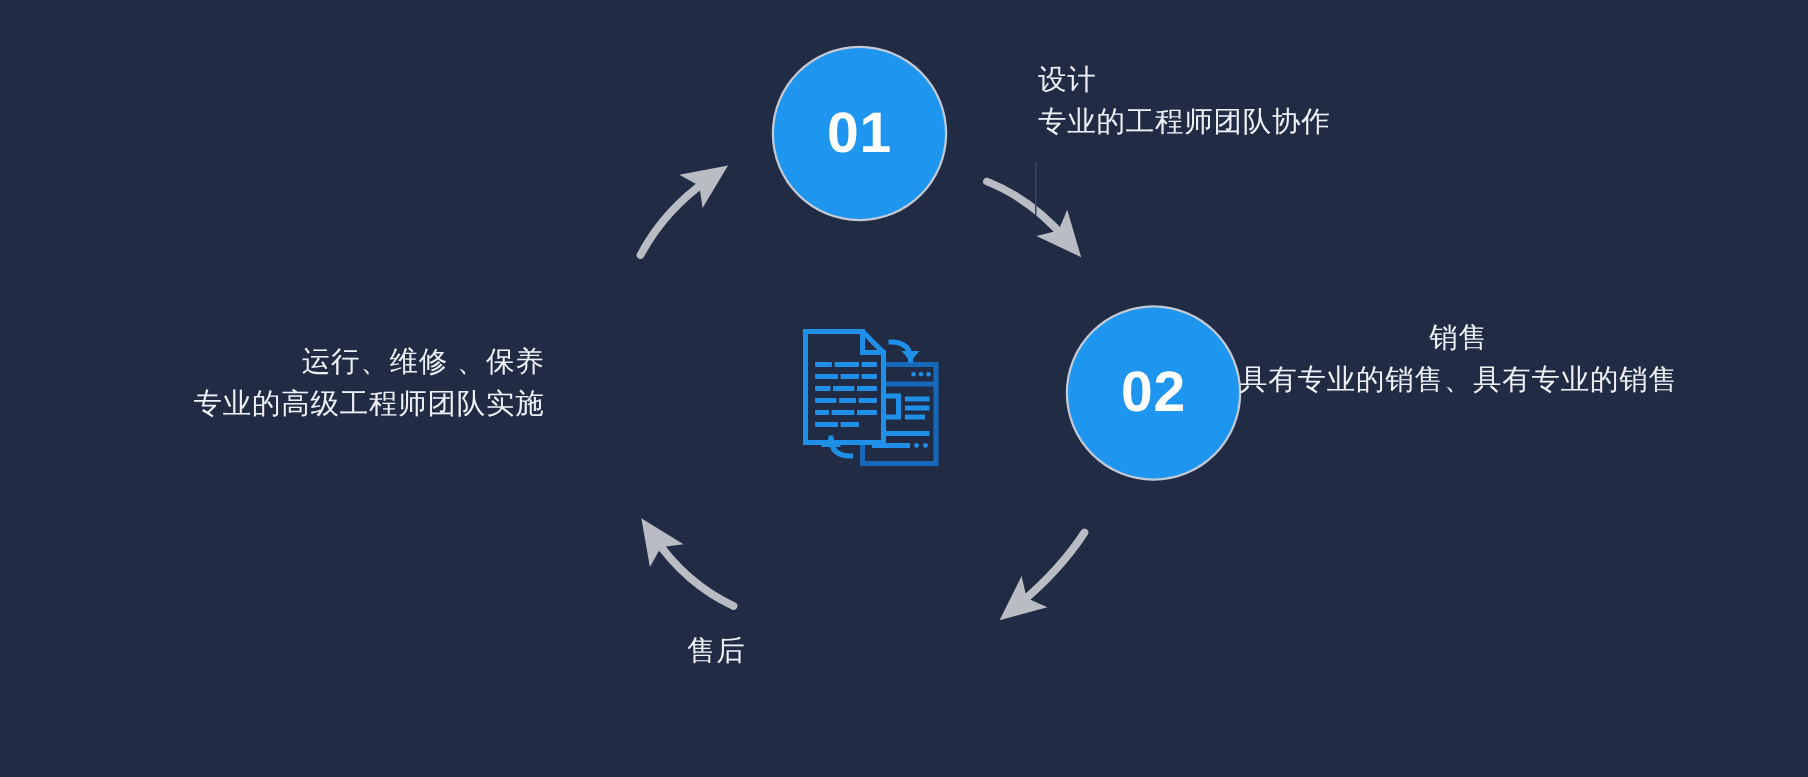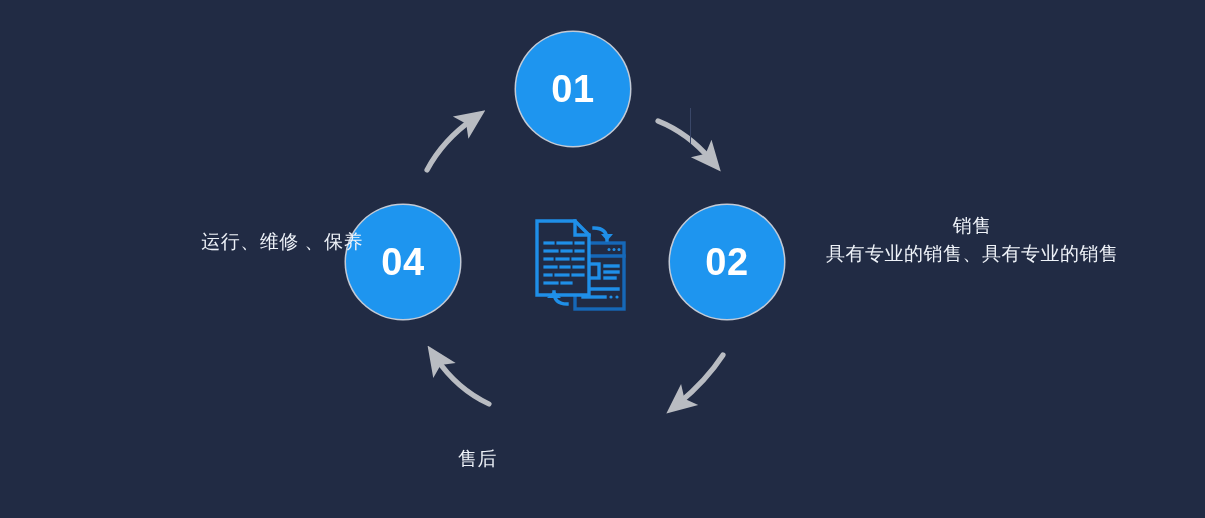--- a/index.html
+++ b/index.html
@@ -39,21 +39,21 @@
   .node-num {
     color: #ffffff;
     font-size: 38px;
     font-weight: bold;
     letter-spacing: 0.5px;
     line-height: 1;
     font-family: "Liberation Sans", "DejaVu Sans", sans-serif;
     text-align: center;
   }
   #node-1 { left: 516px; top:  32px; }
-  #node-2 { left: 670px; top: 205px; }
+  #node-2 { left: 712px; top: 205px; }
   #node-3 { left: 516px; top: 375px; }
   #node-4 { left: 346px; top: 205px; }
 
   .caption {
     position: absolute;
     color: #e8ecf3;
     line-height: 1.45;
   }
   .caption .cap-title {
     display: block;
@@ -62,21 +62,21 @@
     letter-spacing: 0.5px;
   }
   .caption .cap-desc {
     display: block;
     font-size: 19px;
     color: #eef2f8;
     letter-spacing: 0.5px;
   }
   #caption-1 { left: 692px; top: 40px;  text-align: left; }
   #caption-2 { left: 826px; top: 212px; text-align: center; }
-  #caption-3 { right: 708px; top: 421px; text-align: right; margin-top: 24px; }
+  #caption-3 { right: 708px; top: 421px; text-align: right; }
   #caption-4 { right: 842px; top: 228px; text-align: right; }
 
   #center-icon {
     position: absolute;
     left: 523px;
     top: 209px;
     width: 112px;
     height: 112px;
   }
 </style>
@@ -158,31 +158,33 @@
       </g>
     </g>
   </svg>
 
   <div class="node-circle" id="node-1">
     <span class="node-num">01</span>
   </div>
   <div class="node-circle" id="node-2">
     <span class="node-num">02</span>
   </div>
-  <div class="node-circle" id="node-4">
-    <span class="node-num">04</span>
+
+  <div class="caption" id="caption-1">
+    <span class="cap-title">设计</span>
+    <span class="cap-desc">专业的工程师团队协作</span>
   </div>
-
 
   <div class="caption" id="caption-2">
     <span class="cap-title">销售</span>
     <span class="cap-desc">具有专业的销售、具有专业的销售</span>
   </div>
 
   <div class="caption" id="caption-3">
     <span class="cap-title">售后</span>
   </div>
 
   <div class="caption" id="caption-4">
     <span class="cap-title">运行、维修 、保养</span>
+    <span class="cap-desc">专业的高级工程师团队实施</span>
   </div>
 
 </div>
 
 </body></html>

